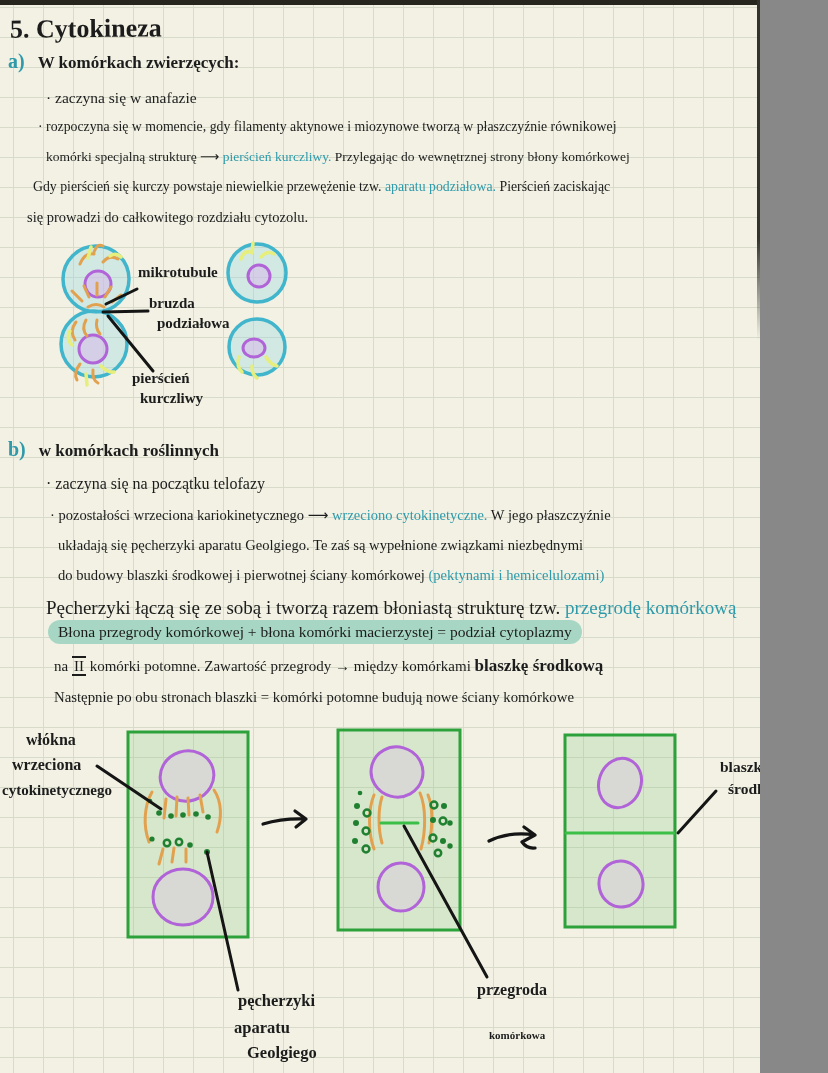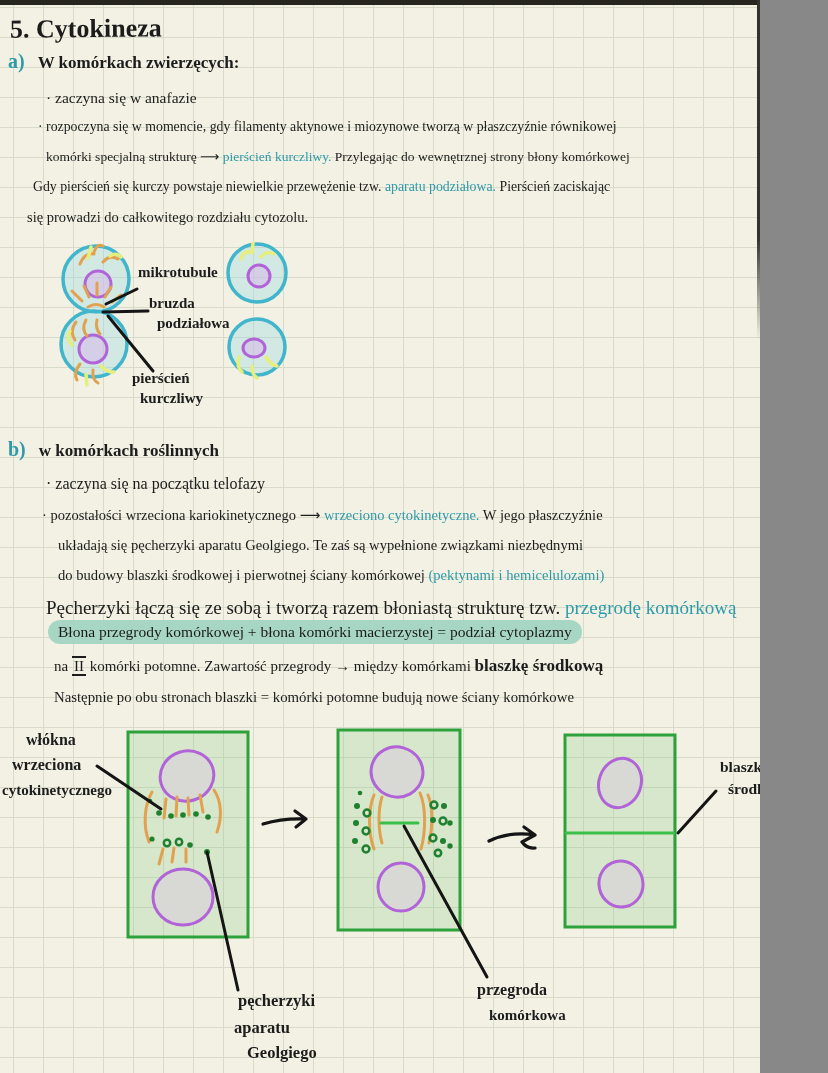--- a/index.html
+++ b/index.html
@@ -189,21 +189,21 @@
   <div class="t lab" style="left:138px;top:264px">mikrotubule</div>
   <div class="t lab" style="left:149px;top:295px">bruzda</div>
   <div class="t lab" style="left:157px;top:315px">podziałowa</div>
   <div class="t lab" style="left:132px;top:370px">pierścień</div>
   <div class="t lab" style="left:140px;top:390px">kurczliwy</div>
 
   <div class="t" style="left:8px;top:438px">
     <span class="marker">b)</span><span class="h">w komórkach roślinnych</span>
   </div>
   <div class="t" style="left:46px;top:475px;font-size:16px">· zaczyna się na początku telofazy</div>
-  <div class="t" style="left:42px;top:507px;font-size:14.5px">
+  <div class="t" style="left:50px;top:507px;font-size:14.5px">
     <span>· pozostałości wrzeciona kariokinetycznego ⟶ </span><span class="teal">wrzeciono cytokinetyczne.</span><span> W jego płaszczyźnie</span>
   </div>
   <div class="t" style="left:58px;top:567px;font-size:14.6px">
     <span>do budowy blaszki środkowej i pierwotnej ściany komórkowej </span><span class="teal">(pektynami i hemicelulozami)</span>
   </div>
   <div class="t" style="left:58px;top:537px;font-size:14.6px">układają się pęcherzyki aparatu Geolgiego. Te zaś są wypełnione związkami niezbędnymi</div>
   <div class="t" style="left:46px;top:597px;font-size:19px">
     <span>Pęcherzyki łączą się ze sobą i tworzą razem błoniastą strukturę tzw. </span><span class="teal">przegrodę komórkową</span>
   </div>
   <div class="t" style="left:48px;top:623px;font-size:15.5px">
@@ -216,14 +216,14 @@
 
   <div class="t lab" style="left:26px;top:731px;font-size:16px">włókna</div>
   <div class="t lab" style="left:12px;top:756px;font-size:16px">wrzeciona</div>
   <div class="t lab" style="left:2px;top:782px">cytokinetycznego</div>
   <div class="t lab" style="left:720px;top:758px;font-size:15.5px">blaszka</div>
   <div class="t lab" style="left:728px;top:780px;font-size:15.5px">środkowa</div>
   <div class="t lab" style="left:238px;top:992px;font-size:16.5px">pęcherzyki</div>
   <div class="t lab" style="left:234px;top:1019px;font-size:16.5px">aparatu</div>
   <div class="t lab" style="left:247px;top:1044px;font-size:16.5px">Geolgiego</div>
   <div class="t lab" style="left:477px;top:981px;font-size:16px">przegroda</div>
-  <div class="t lab" style="left:489px;top:1007px;font-size:15px">komórkowa</div>
+  <div class="t lab" style="left:489px;top:1029px;font-size:11px">komórkowa</div>
 </div>
 
 </body></html>

